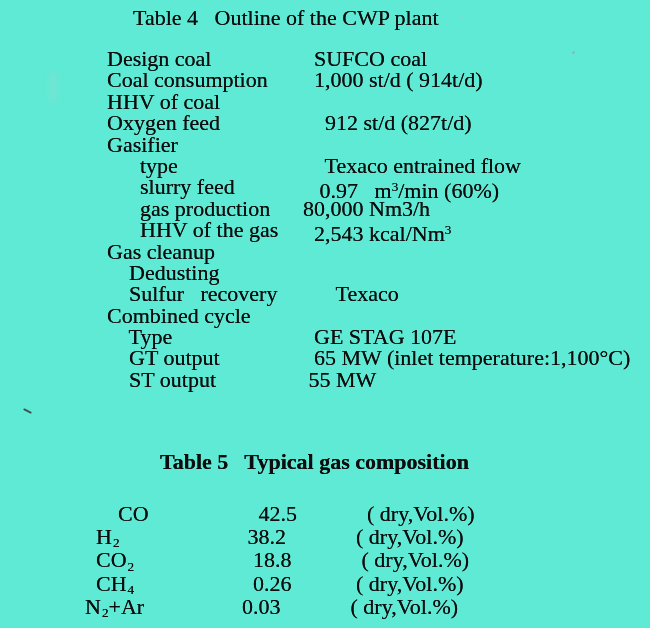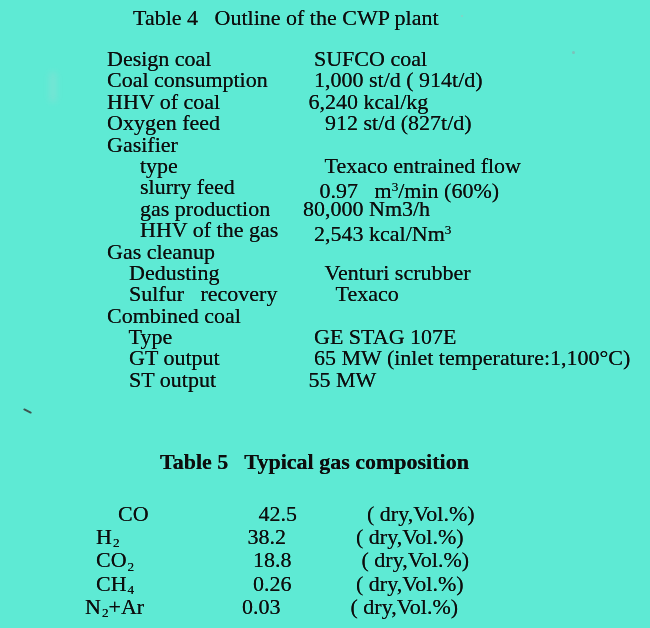--- a/index.html
+++ b/index.html
@@ -43,31 +43,31 @@
 </head>
 <body>
 
 <div class="page">
 
   <div class="title t4-title">Table 4   Outline of the CWP plant</div>
 
   <div class="t4">
     <div class="row"><span class="lbl">Design coal</span><span class="val"><span>  SUFCO coal</span></span></div>
     <div class="row"><span class="lbl">Coal consumption</span><span class="val"><span>  1,000 st/d ( 914t/d)</span></span></div>
-    <div class="row"><span class="lbl">HHV of coal</span><span class="val"><span> 6,240 kcal/kg</span></span></div>
+    <div class="row"><span class="lbl">HHV of coal</span></div>
     <div class="row"><span class="lbl">Oxygen feed</span><span class="val"><span>    912 st/d (827t/d)</span></span></div>
     <div class="row"><span class="lbl">Gasifier</span></div>
     <div class="row"><span class="lbl">      type</span><span class="val"><span>    Texaco entrained flow</span></span></div>
     <div class="row"><span class="lbl">      slurry feed</span><span class="val"><span>   0.97   m</span><sup>3</sup><span>/min (60%)</span></span></div>
     <div class="row"><span class="lbl">      gas production</span><span class="val"><span>80,000 Nm3/h</span></span></div>
     <div class="row"><span class="lbl">      HHV of the gas</span><span class="val"><span>  2,543 kcal/Nm</span><sup>3</sup></span></div>
     <div class="row"><span class="lbl">Gas cleanup</span></div>
-    <div class="row"><span class="lbl">    Dedusting</span><span class="val"><span>    Venturi scrubber</span></span></div>
+    <div class="row"><span class="lbl">    Dedusting</span></div>
     <div class="row"><span class="lbl">    Sulfur   recovery</span><span class="val"><span>      Texaco</span></span></div>
-    <div class="row"><span class="lbl">Combined coal</span></div>
+    <div class="row"><span class="lbl">Combined cycle</span></div>
     <div class="row"><span class="lbl">    Type</span><span class="val"><span>  GE STAG 107E</span></span></div>
     <div class="row"><span class="lbl">    GT output</span><span class="val"><span>  65 MW (inlet temperature:1,100°C)</span></span></div>
     <div class="row"><span class="lbl">    ST output</span><span class="val"><span> 55 MW</span></span></div>
   </div>
 
   <div class="title t5-title">Table 5   Typical gas composition</div>
 
   <div class="t5">
     <div class="row"><span class="sp"><span>      CO</span><sub></sub><span></span></span><span class="num">   42.5</span><span class="unit">    ( dry,Vol.%)</span></div>
     <div class="row"><span class="sp"><span>  H</span><sub>2</sub><span></span></span><span class="num"> 38.2</span><span class="unit">  ( dry,Vol.%)</span></div>

